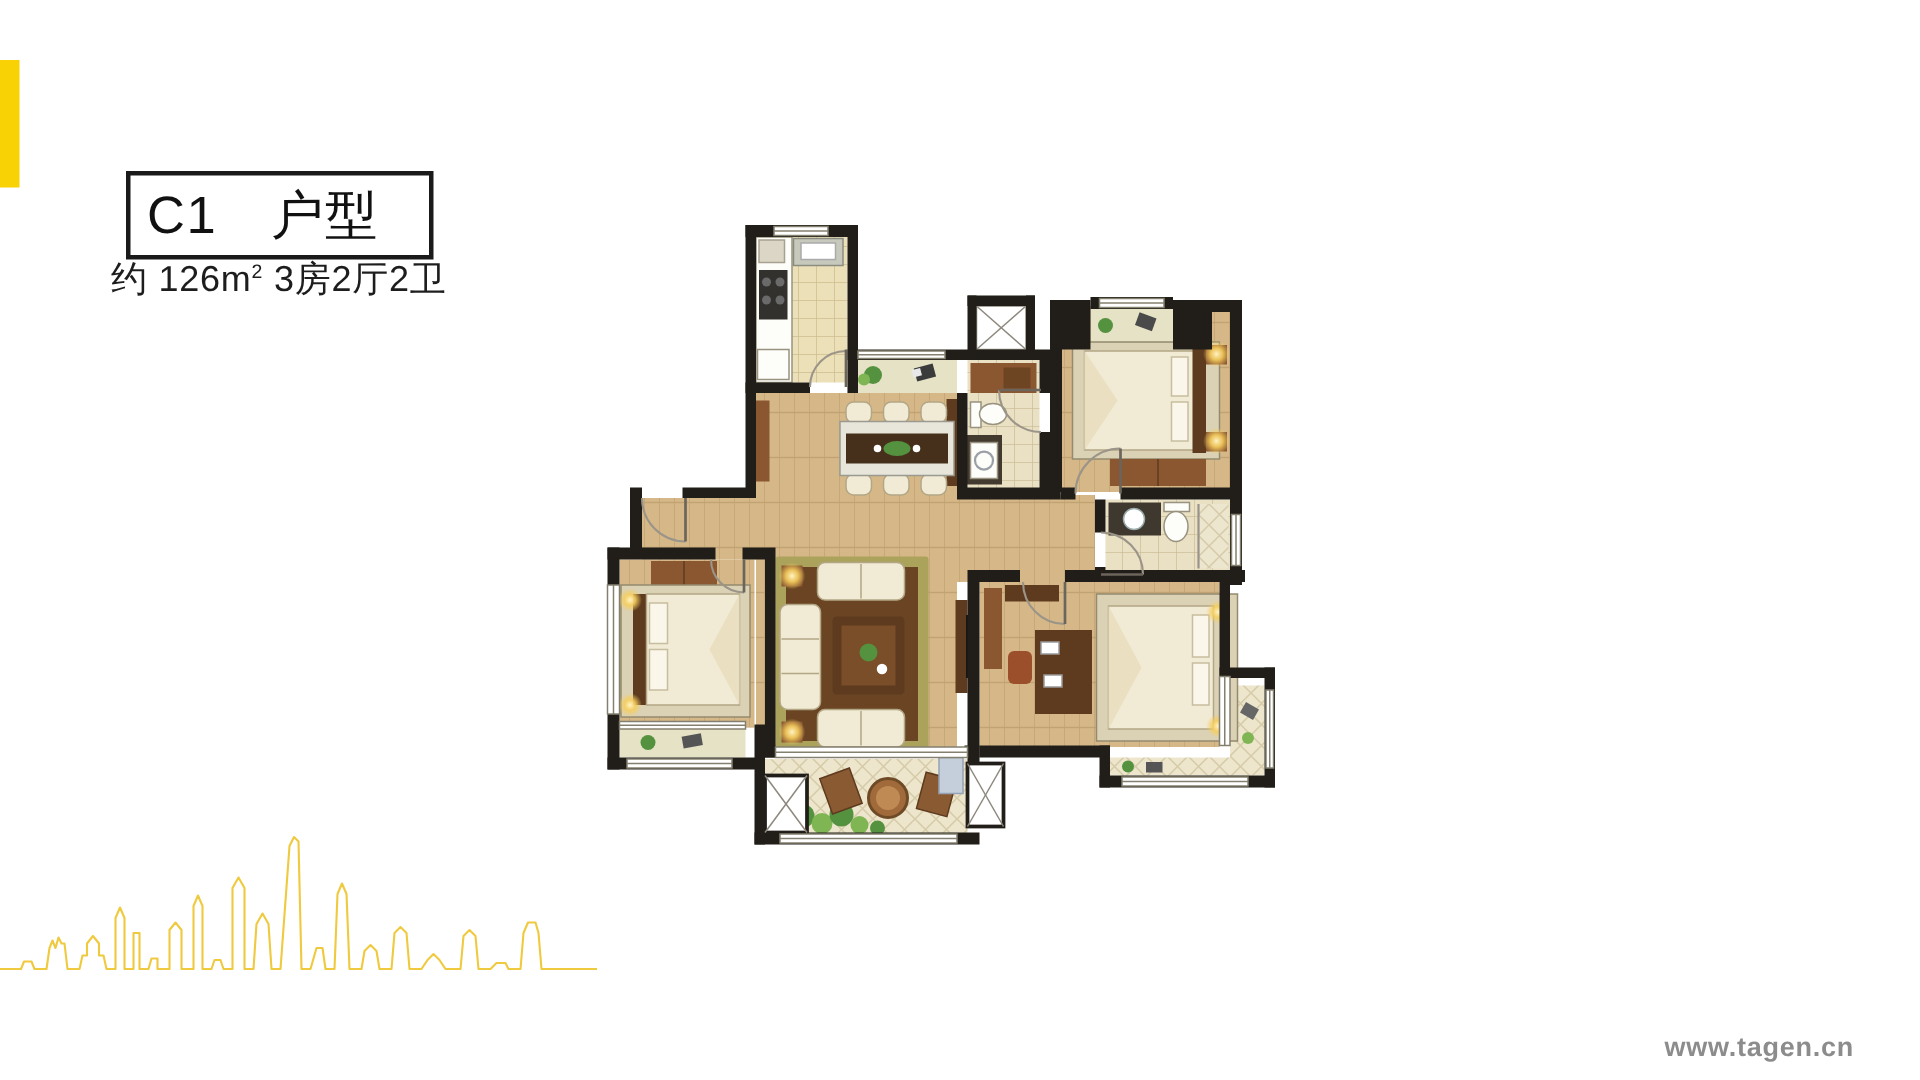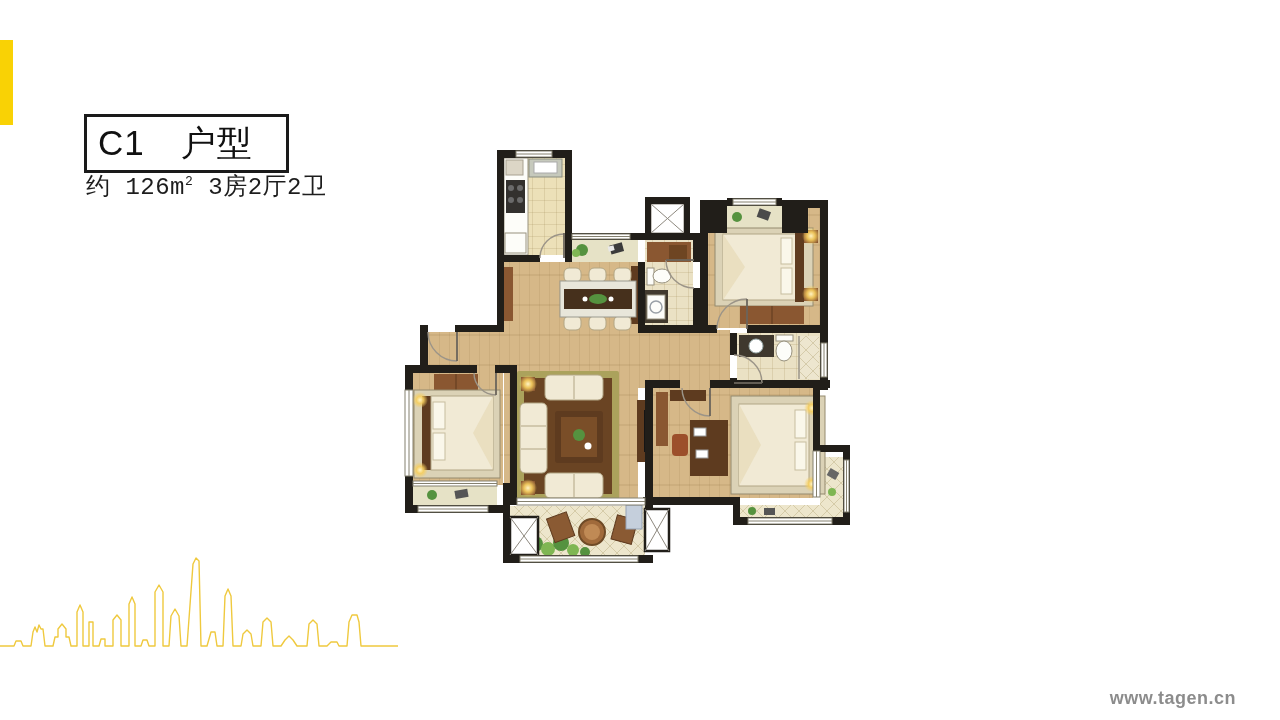--- a/index.html
+++ b/index.html
@@ -9,21 +9,21 @@
     --furn-cream:#F1EAD5; --furn-brown:#8A5731; --furn-darkbrown:#5E3B1F;
     --plant:#55923F; --text:#1A1A1A; --watermark:#8C8C8C;
   }
   html,body{margin:0;padding:0;}
   body{width:1280px;height:720px;background:#FFFFFF;position:relative;overflow:hidden;
        font-family:"Liberation Sans","DejaVu Sans",sans-serif;color:var(--text);}
   .accent-bar{position:absolute;left:0;top:40px;width:13px;height:85px;background:var(--accent);}
   .title-box{position:absolute;left:84px;top:82px;width:188px;height:53px;border:3px solid #1a1a1a;
              background:#fff;display:flex;align-items:center;padding-left:11px;box-sizing:content-box;margin-top:32px;}
   .title-box span{font-size:35px;letter-spacing:1px;color:#111;}
-  .area-note{position:absolute;left:86px;top:170px;font-size:24px;color:#1d1d1d;letter-spacing:0.5px;font-family:Liberation Mono, monospace;}
+  .area-note{position:absolute;left:74px;top:170px;font-size:24px;color:#1d1d1d;letter-spacing:0.5px;}
   .area-note sup{font-size:13px;}
   .floorplan{position:absolute;left:400px;top:140px;width:455px;height:425px;}
   .skyline{position:absolute;left:0;top:550px;width:400px;height:108px;}
   .watermark{position:absolute;right:44px;top:688px;font-size:18px;font-weight:bold;color:var(--watermark);letter-spacing:0.5px;}
   
   .w{fill:var(--wall);} .wd{fill:var(--wood);} .kt{fill:var(--tile-kitchen);} .bt{fill:var(--tile-bath);}
   .balc{fill:var(--tile-balcony);} .bay{fill:var(--bay);}
   .win{fill:#ffffff;stroke:#84806F;stroke-width:1;} .winl{stroke:#84806F;stroke-width:1;}
   .arc{fill:none;stroke:#9B9488;stroke-width:1.4;} .leaf{stroke:#6B655C;stroke-width:1.8;}
   .cream{fill:var(--furn-cream);stroke:#B2A685;stroke-width:1;}

